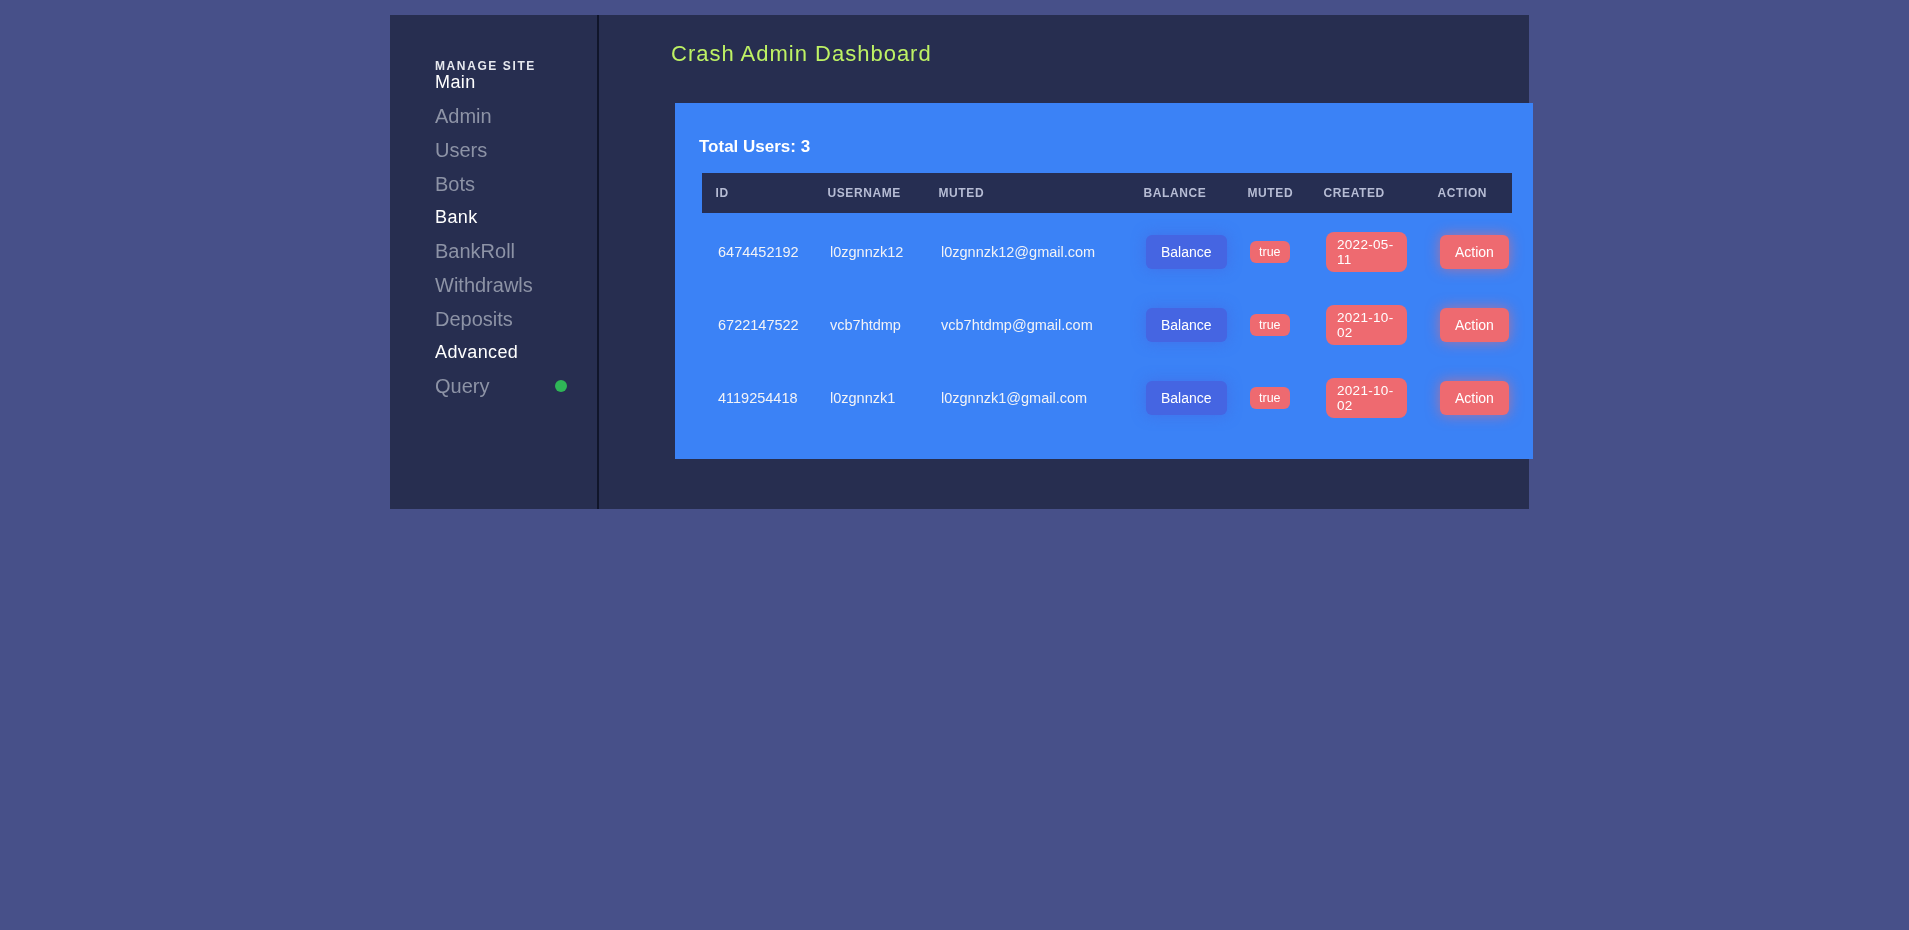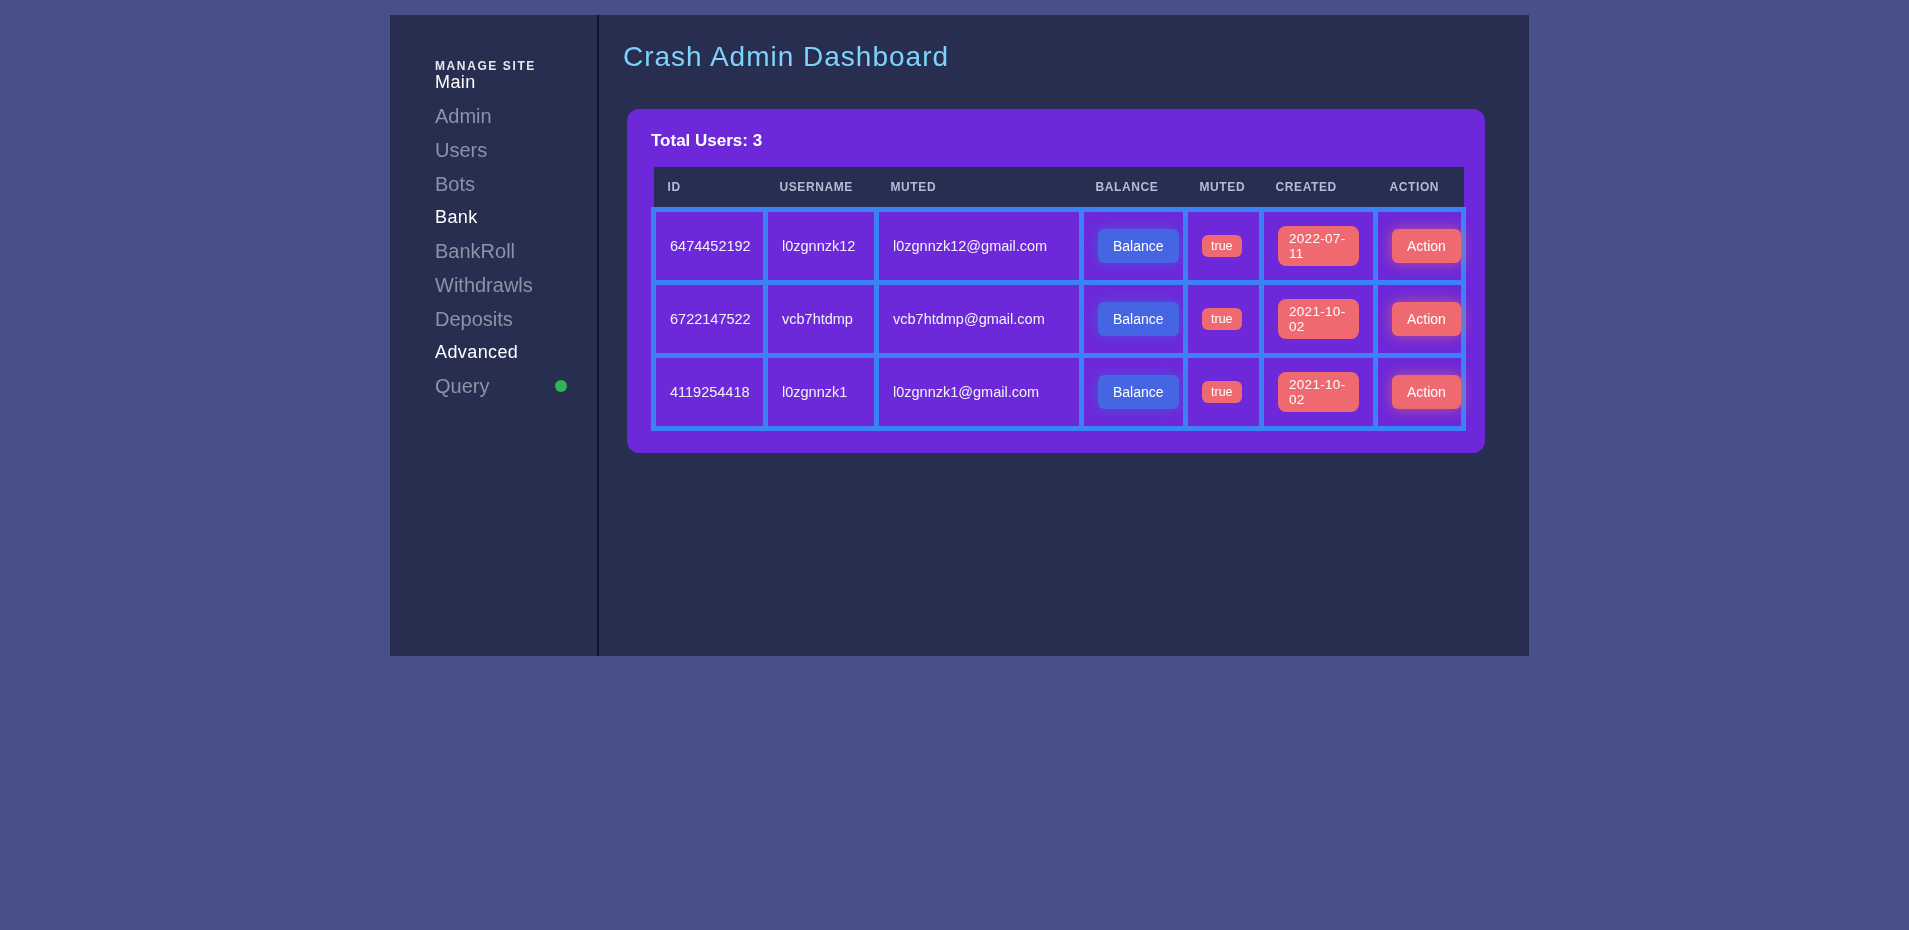--- a/index.html
+++ b/index.html
@@ -6,23 +6,24 @@
   html, body {
     margin: 0; padding: 0;
     width: 1909px; height: 930px;
     background: #475089;
     font-family: "Liberation Sans", sans-serif;
     overflow: hidden;
   }
   .app {
     position: absolute;
     left: 390px; top: 15px;
-    width: 1139px; height: 641px;
+    width: 1139px; height: 494px;
     background: #272e50;
     display: flex;
+    gap: 48px;
   }
   
   .sidebar {
     width: 209px;
     flex: 0 0 209px;
     border-right: 2px solid #10152a;
     padding: 44px 30px 0 45px;
   }
   .brand {
     color: #e6e8ee;
@@ -51,33 +52,33 @@
     border-radius: 50%;
     background: #2fb557;
     margin-left: auto;
   }
   
   .main {
     flex: 1;
     padding: 28px 0 0 24px;
   }
   .page-title {
-    color: #7dd3fc;
-    font-size: 28px;
+    color: #bef264;
+    font-size: 22px;
     letter-spacing: 1px;
     line-height: 1;
     font-weight: 500;
   }
   .card {
     margin-top: 38px;
     margin-left: 4px;
     width: 858px;
-    background: #6d28d9;
-    border-radius: 12px;
-    padding: 22px 24px 22px 24px;
+    background: #3b82f6;
+    border-radius: 0;
+    padding: 34px 24px 22px 24px;
   }
   .card-summary {
     color: #ffffff;
     font-size: 17px;
     font-weight: bold;
     margin-bottom: 16px;
   }
   table {
     width: 810px;
     border-collapse: collapse;
@@ -219,21 +220,21 @@
             <td>6474452192</td>
             <td>l0zgnnzk12</td>
             <td>l0zgnnzk12@gmail.com</td>
             <td>
               <button class="btn btn-balance">Balance</button>
             </td>
             <td>
               <span class="pill-true">true</span>
             </td>
             <td>
-              <span class="pill-date">2022-07-11</span>
+              <span class="pill-date">2022-05-11</span>
             </td>
             <td>
               <button class="btn btn-action">Action</button>
             </td>
           </tr>
           <tr>
             <td>6722147522</td>
             <td>vcb7htdmp</td>
             <td>vcb7htdmp@gmail.com</td>
             <td>

